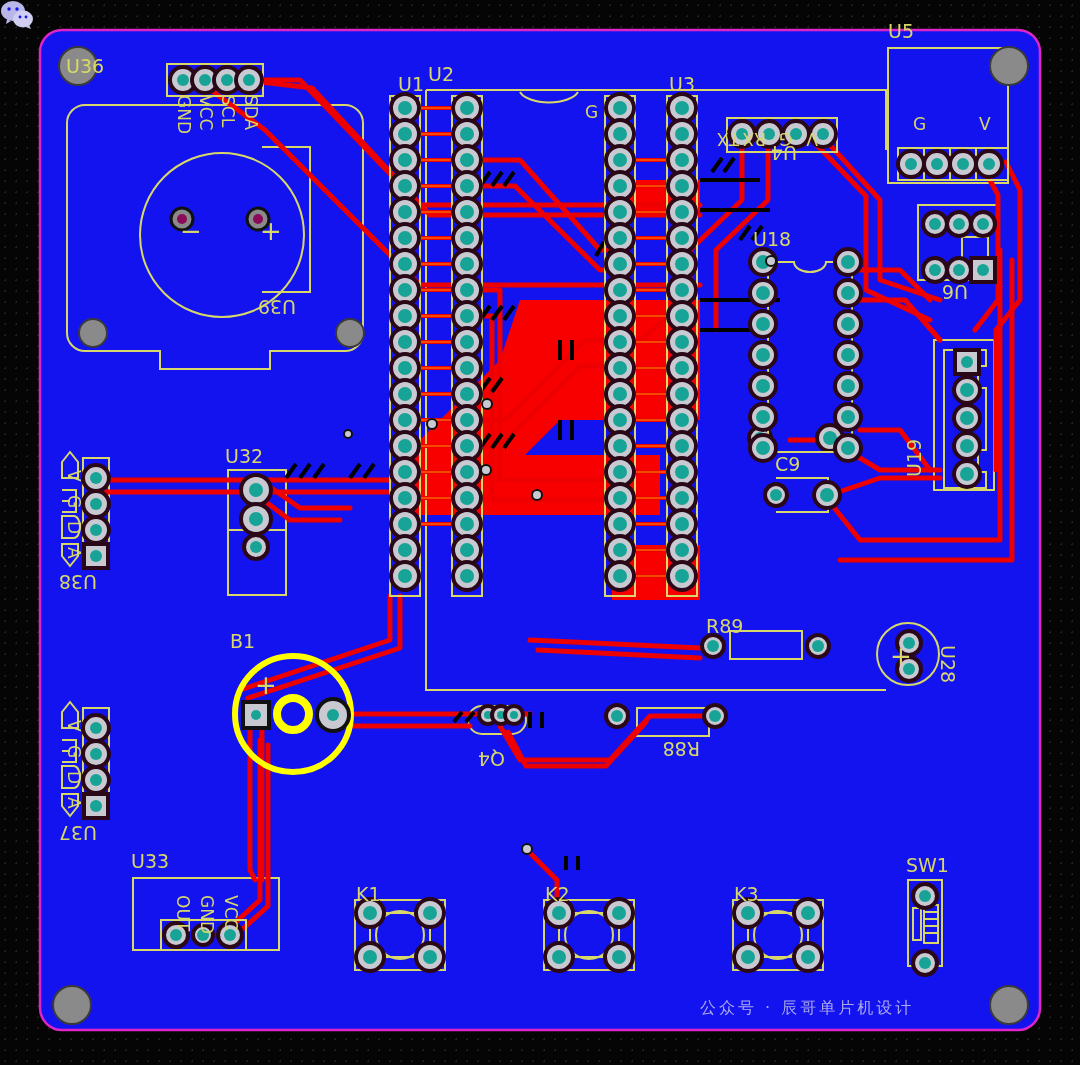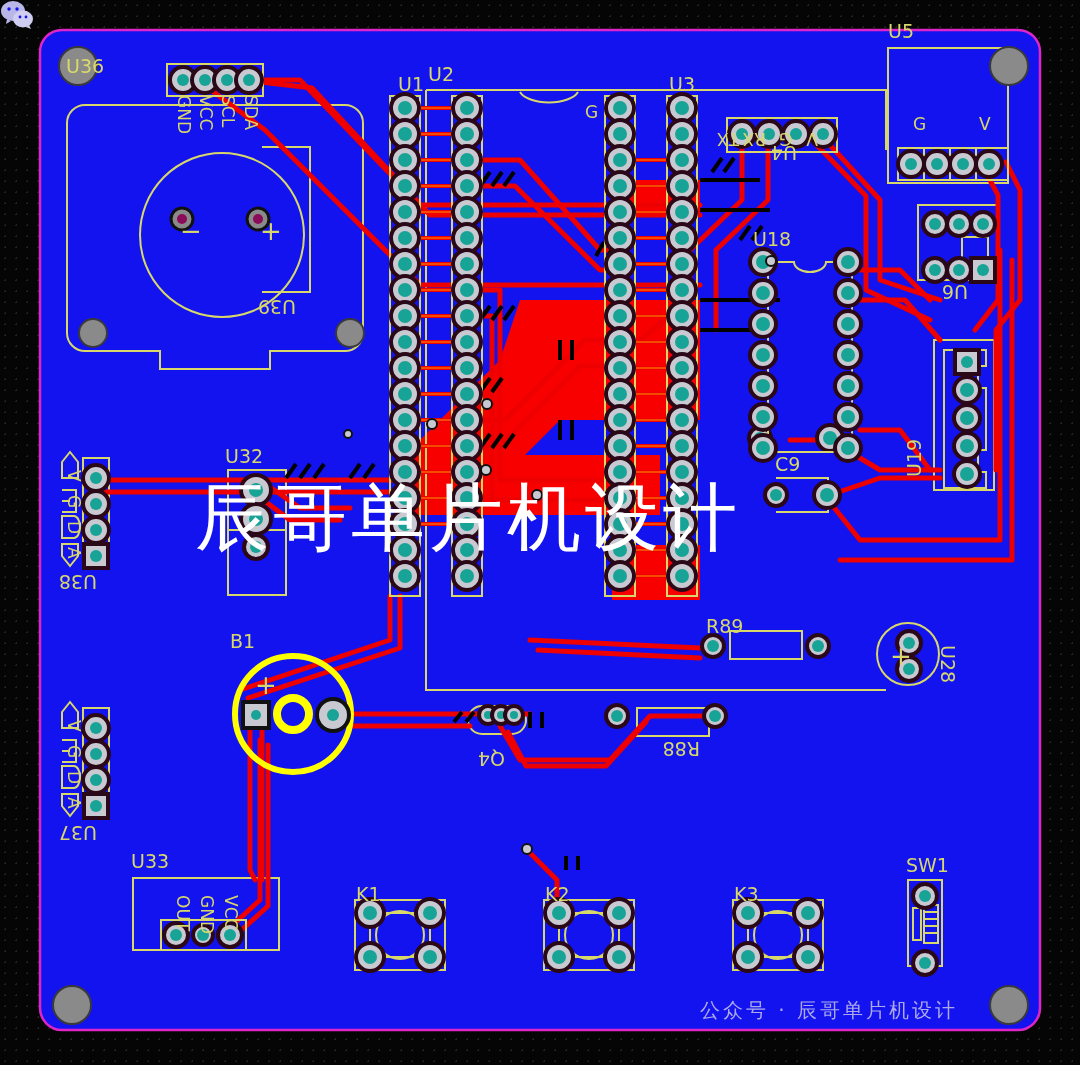--- a/index.html
+++ b/index.html
@@ -5,21 +5,21 @@
   html,body{margin:0;padding:0;background:#0a0a0a;}
   body{width:1080px;height:1065px;overflow:hidden;
        font-family:"DejaVu Sans","Liberation Sans",sans-serif;}
   #stage{position:relative;width:1080px;height:1065px;background:#050505;
          background-image:radial-gradient(#232323 1px, transparent 1px);
          background-size:11px 11px;}
   #stage svg{position:absolute;left:0;top:0;}
   .wm-main{position:absolute;left:195px;top:480px;font-size:74px;color:#ffffff;
            letter-spacing:4px;font-family:"DejaVu Sans","Liberation Sans",sans-serif;
            white-space:nowrap;line-height:1;}
-  .wm-foot{position:absolute;left:700px;top:1000px;font-size:20px;color:#b9b6e8;
+  .wm-foot{position:absolute;left:700px;top:1000px;font-size:16px;color:#b9b6e8;
            letter-spacing:3px;white-space:nowrap;line-height:1;opacity:.92;}
   .wm-badge{position:absolute;left:660px;top:1000px;width:34px;height:30px;}
 </style>
 </head>
 <body>
 
 <div id="stage">
 <svg width="1080" height="1065" viewBox="0 0 1080 1065">
   <defs>
     <clipPath id="boardclip">
@@ -713,21 +713,20 @@
         <text x="68" y="745" fill="#d8d86a" font-size="17" font-family="&quot;DejaVu Sans&quot;,&quot;Liberation Sans&quot;,sans-serif" transform="rotate(90 68 745)">G</text>
         <text x="68" y="771" fill="#d8d86a" font-size="17" font-family="&quot;DejaVu Sans&quot;,&quot;Liberation Sans&quot;,sans-serif" transform="rotate(90 68 771)">D</text>
         <text x="68" y="797" fill="#d8d86a" font-size="17" font-family="&quot;DejaVu Sans&quot;,&quot;Liberation Sans&quot;,sans-serif" transform="rotate(90 68 797)">A</text>
         <text x="180" y="240" fill="#d8d86a" font-size="26" font-family="&quot;DejaVu Sans&quot;,&quot;Liberation Sans&quot;,sans-serif">−</text>
         <text x="260" y="240" fill="#d8d86a" font-size="26" font-family="&quot;DejaVu Sans&quot;,&quot;Liberation Sans&quot;,sans-serif">+</text>
         <text x="255" y="694" fill="#d8d86a" font-size="26" font-family="&quot;DejaVu Sans&quot;,&quot;Liberation Sans&quot;,sans-serif">+</text>
         <text x="890" y="665" fill="#d8d86a" font-size="26" font-family="&quot;DejaVu Sans&quot;,&quot;Liberation Sans&quot;,sans-serif">+</text>
       </g>
 </svg>
 
-<div class="wm-main">辰哥单片机设计</div>
 <svg class="wm-badge" viewBox="0 0 34 30">
   <ellipse cx="13" cy="11" rx="12" ry="10" fill="#b9b6e8"></ellipse>
   <polygon points="7,19 6,24 11,21" fill="#b9b6e8"></polygon>
   <ellipse cx="23" cy="19" rx="10" ry="8.5" fill="#cfcdf0"></ellipse>
   <polygon points="29,25 31,29 26,27" fill="#cfcdf0"></polygon>
   <circle cx="9" cy="9" r="1.7" fill="#1313f0"></circle>
       <circle cx="17" cy="9" r="1.7" fill="#1313f0"></circle>
   <circle cx="20" cy="17" r="1.4" fill="#1313f0"></circle>
       <circle cx="26" cy="17" r="1.4" fill="#1313f0"></circle>
 </svg>

